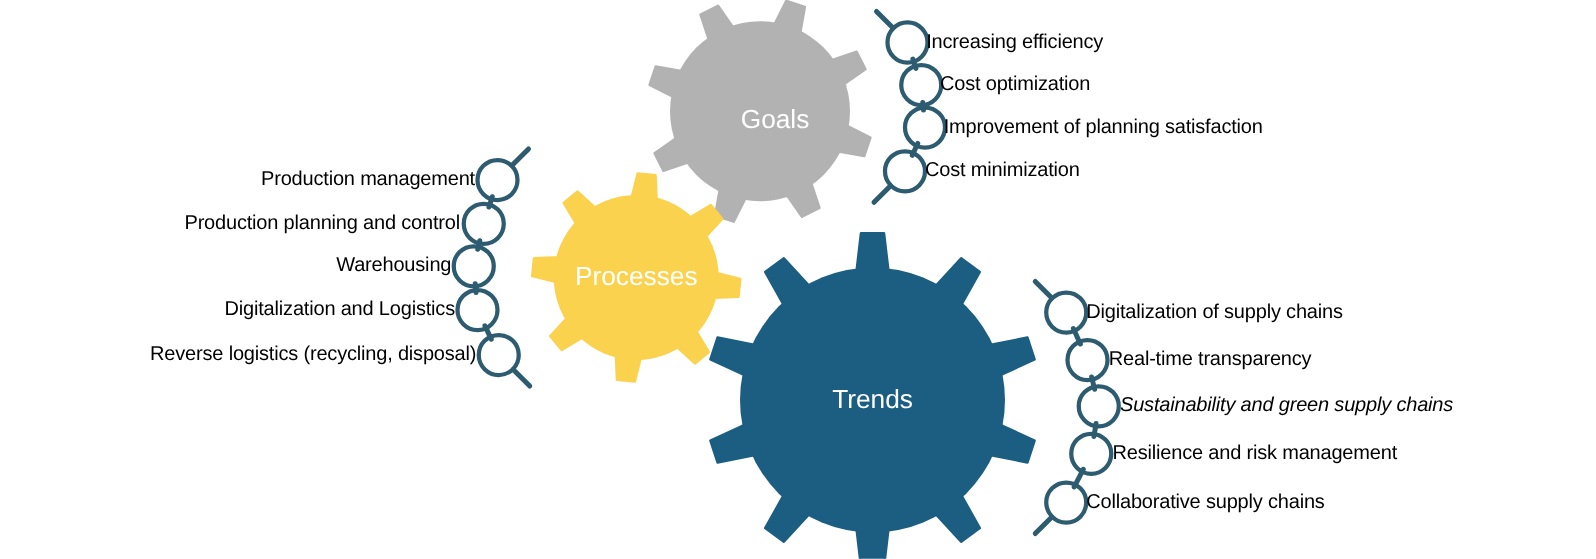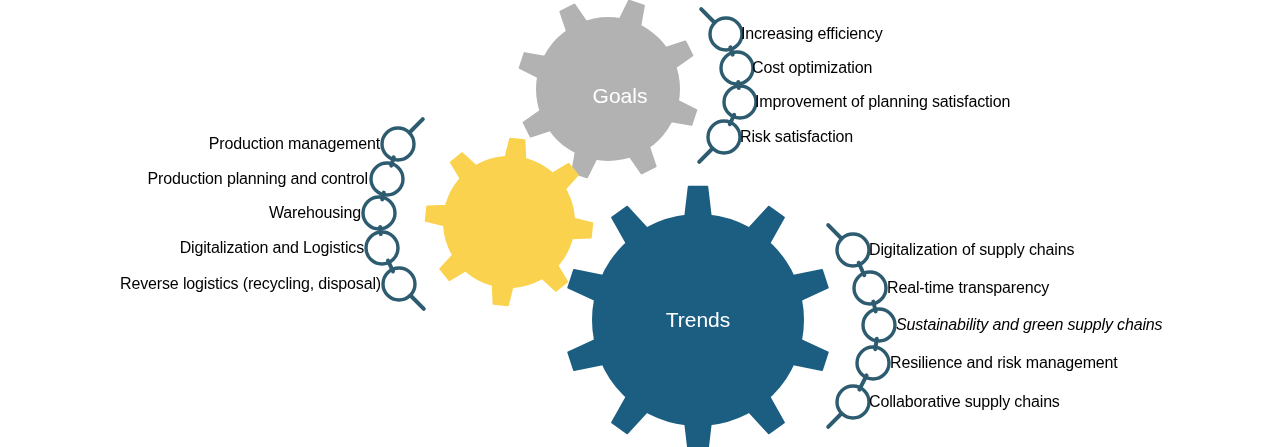--- a/index.html
+++ b/index.html
@@ -87,27 +87,28 @@
         <line x1="858.7171248408156" y1="262.77945552652886" x2="864.2828751591844" y2="275.22054447347114" stroke="#2d5b70" stroke-width="4" stroke-linecap="round"></line>
         <line x1="873.308922108065" y1="301.60334644426723" x2="875.691077891935" y2="311.39665355573277" stroke="#2d5b70" stroke-width="4" stroke-linecap="round"></line>
         <line x1="876.8165239713778" y1="338.82868151460696" x2="875.1834760286222" y2="349.17131848539304" stroke="#2d5b70" stroke-width="4" stroke-linecap="round"></line>
         <line x1="866.6115669336522" y1="375.4574444793783" x2="859.3884330663478" y2="389.5425555206217" stroke="#2d5b70" stroke-width="4" stroke-linecap="round"></line>
         <line x1="841.48" y1="238.48" x2="828.2" y2="225.2" stroke="#2d5b70" stroke-width="4" stroke-linecap="round"></line>
         <line x1="841.48" y1="413.52" x2="828.2" y2="426.8" stroke="#2d5b70" stroke-width="4" stroke-linecap="round"></line>
       </g>
   </svg>
 
   <div class="gear-label" id="label-goals">Goals</div>
+  <div class="gear-label" id="label-processes">Processes</div>
   <div class="gear-label" id="label-trends">Trends</div>
 
   <div id="text-layer">
       <div class="chain-text" style="left: 741px; top: 34px;">Increasing efficiency</div>
       <div class="chain-text" style="left: 752px; top: 68px;">Cost optimization</div>
       <div class="chain-text" style="left: 755px; top: 102px;">Improvement of planning satisfaction</div>
-      <div class="chain-text" style="left: 740px; top: 137px;">Risk satisfaction</div>
+      <div class="chain-text" style="left: 740px; top: 137px;">Cost minimization</div>
       <div class="chain-text right-align" style="left: 380px; top: 144px;">Production management</div>
       <div class="chain-text right-align" style="left: 368px; top: 179px;">Production planning and control</div>
       <div class="chain-text right-align" style="left: 361px; top: 213px;">Warehousing</div>
       <div class="chain-text right-align" style="left: 364px; top: 248px;">Digitalization and Logistics</div>
       <div class="chain-text right-align" style="left: 381px; top: 284px;">Reverse logistics (recycling, disposal)</div>
       <div class="chain-text" style="left: 869px; top: 250px;">Digitalization of supply chains</div>
       <div class="chain-text" style="left: 887px; top: 288px;">Real-time transparency</div>
       <div class="chain-text" style="left: 896px; top: 325px; font-style: italic;">Sustainability and green supply chains</div>
       <div class="chain-text" style="left: 890px; top: 363px;">Resilience and risk management</div>
       <div class="chain-text" style="left: 869px; top: 402px;">Collaborative supply chains</div>

